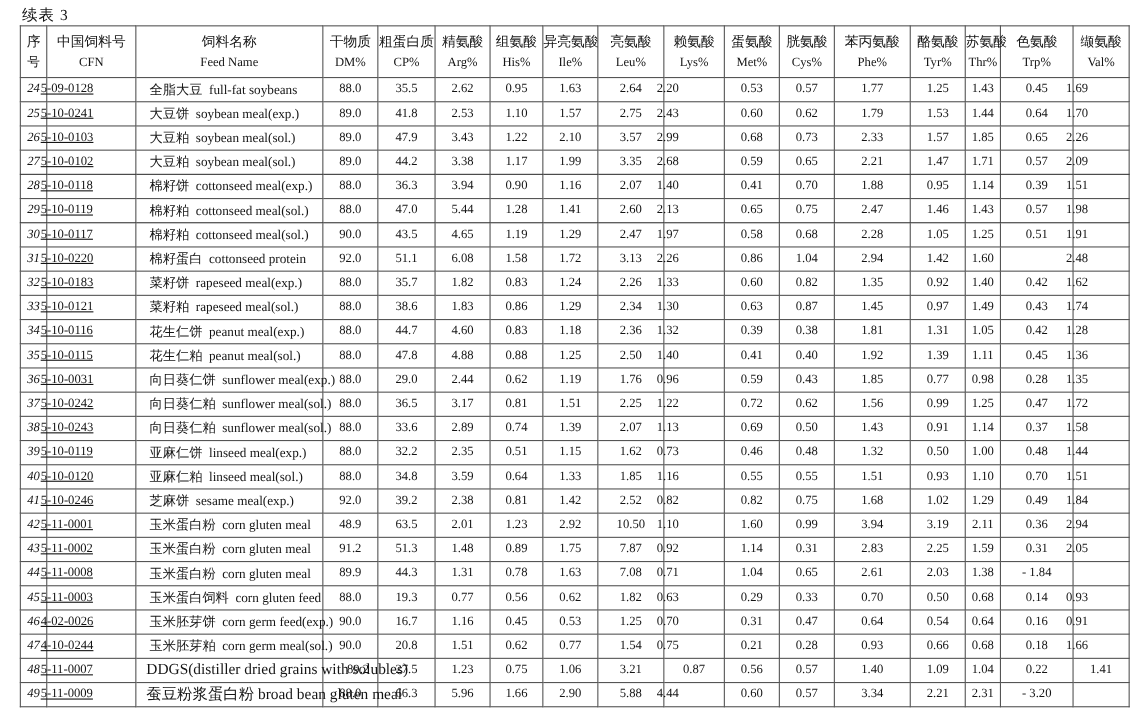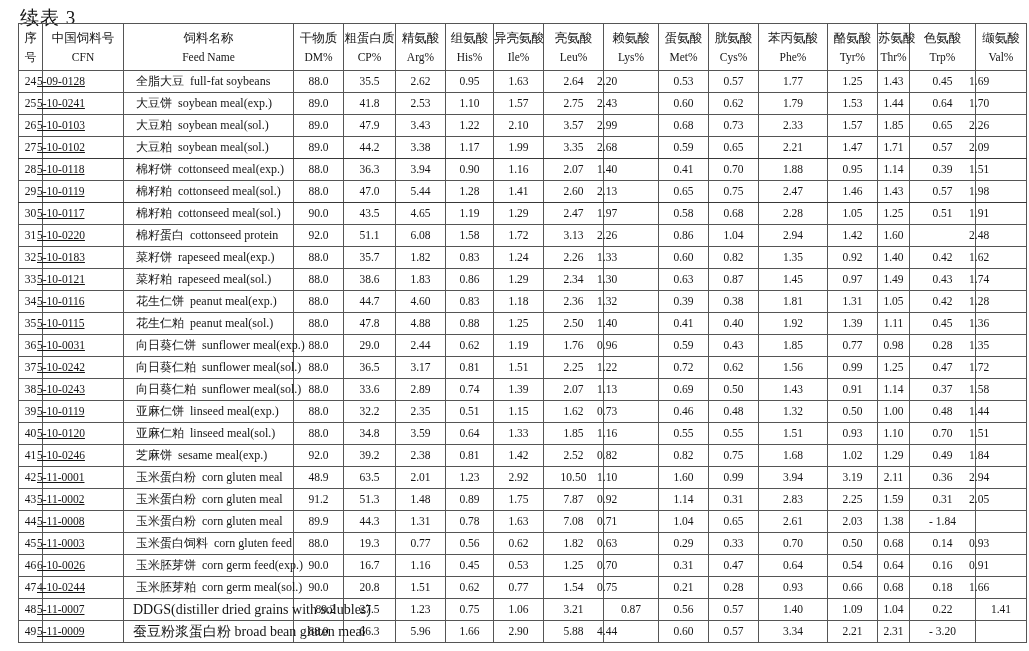--- a/index.html
+++ b/index.html
@@ -1,38 +1,38 @@
 <!DOCTYPE html>
 <html><head>
 <meta charset="utf-8">
 <style>
   html,body{margin:0;padding:0;background:#ffffff;}
   body{
     width:1029px;height:651px;position:relative;overflow:hidden;
     font-family:"Liberation Serif","DejaVu Serif",serif;color:#141414;
   }
   .caption{
-    position:absolute;left:20px;top:5px;font-size:19px;letter-spacing:1px;
+    position:absolute;left:20px;top:5px;font-size:14px;letter-spacing:1px;
   }
   table.feed{
     position:absolute;left:18px;top:23px;width:1008px;
     border-collapse:collapse;table-layout:fixed;
     border:1.6px solid #3c3c3c;
   }
   th,td{
     border:1px solid #555555;padding:0;margin:0;
     font-weight:normal;white-space:nowrap;overflow:visible;
   }
   thead th{height:46px;vertical-align:middle;text-align:center;}
   thead .h1{font-size:12.5px;line-height:20px;}
   thead .h2{font-size:11.5px;line-height:19px;}
   tbody td{height:21px;line-height:21px;font-size:11.5px;text-align:center;}
   td.c-name{text-align:left;padding-left:12px;font-size:12px;white-space:pre;}
   td.c-name.sm{font-size:14px;padding-left:9px;}
-  td.c-no{text-align:center;}
+  td.c-no{text-align:center;font-style:italic;}
   td.c-cfn{text-align:left;text-decoration:underline;}
   td.c-cfn span{position:relative;left:-6px;}
   td.xleft{text-align:left;}
   td.xleft span{position:relative;left:-7px;}
   td.xright span{position:relative;left:7px;}
   tr.hr-strong td{border-bottom:1.8px solid #383838;}
   
   col.w-no{width:24px;}  col.w-cfn{width:81px;} col.w-name{width:170px;}
   col.w-dm{width:50px;}  col.w-cp{width:52px;}  col.w-arg{width:50px;}
   col.w-his{width:48px;} col.w-ile{width:50px;} col.w-leu{width:60px;}
@@ -551,21 +551,21 @@
     <td><span>0.29</span></td>
     <td><span>0.33</span></td>
     <td><span>0.70</span></td>
     <td><span>0.50</span></td>
     <td><span>0.68</span></td>
     <td><span>0.14</span></td>
     <td class="xleft"><span>0.93</span></td>
   </tr>
       <tr>
     <td class="c-no"><span>46</span></td>
-    <td class="c-cfn"><span>6-10-0026</span></td>
+    <td class="c-cfn"><span>4-02-0026</span></td>
     <td class="c-name"><span>玉米胚芽饼  corn germ feed(exp.)</span></td>
     <td><span>90.0</span></td>
     <td><span>16.7</span></td>
     <td><span>1.16</span></td>
     <td><span>0.45</span></td>
     <td><span>0.53</span></td>
     <td><span>1.25</span></td>
     <td class="xleft"><span>0.70</span></td>
     <td><span>0.31</span></td>
     <td><span>0.47</span></td>

